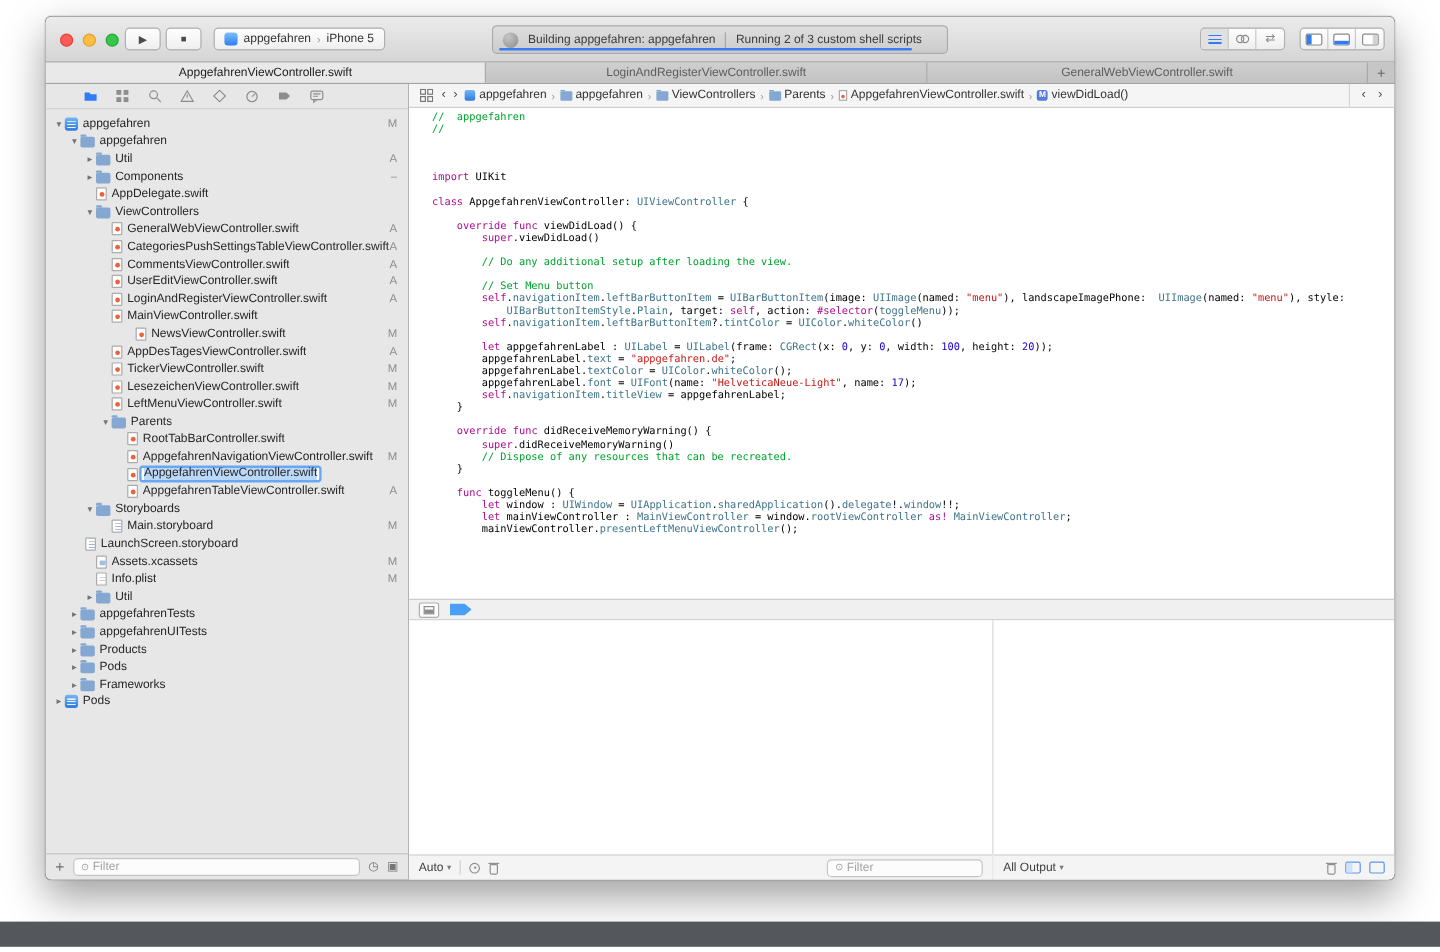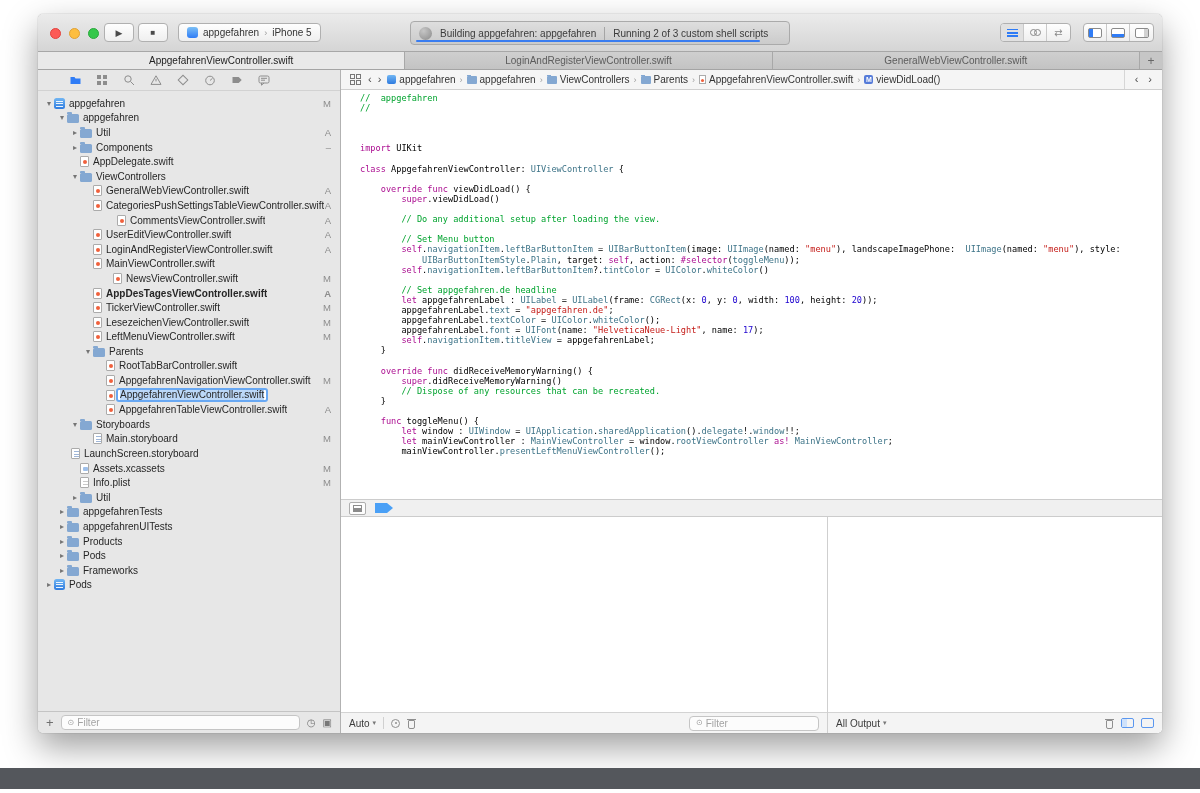--- a/index.html
+++ b/index.html
@@ -327,21 +327,21 @@
               <span class="fi i-doc swift"></span>
               <span class="lab">GeneralWebViewController.swift</span>
               <span class="st">A</span>
             </div>
             <div class="tree-row" style="padding-left: 45px;">
               <span class="disc"></span>
               <span class="fi i-doc swift"></span>
               <span class="lab">CategoriesPushSettingsTableViewController.swift</span>
               <span class="st">A</span>
             </div>
-            <div class="tree-row" style="padding-left: 69px; align-items: center;">
+            <div class="tree-row" style="padding-left: 45px; align-items: center;">
               <span class="disc"></span>
               <span class="fi i-doc swift"></span>
               <span class="lab">CommentsViewController.swift</span>
               <span class="st">A</span>
             </div>
             <div class="tree-row" style="padding-left: 45px;">
               <span class="disc"></span>
               <span class="fi i-doc swift"></span>
               <span class="lab">UserEditViewController.swift</span>
               <span class="st">A</span>
@@ -357,21 +357,21 @@
               <span class="fi i-doc swift"></span>
               <span class="lab">MainViewController.swift</span>
               <span class="st"></span>
             </div>
             <div class="tree-row" style="padding-left: 45px; margin-left: 20px;">
               <span class="disc"></span>
               <span class="fi i-doc swift"></span>
               <span class="lab">NewsViewController.swift</span>
               <span class="st">M</span>
             </div>
-            <div class="tree-row" style="padding-left: 45px; font-weight: bold;">
+            <div class="tree-row" style="padding-left: 45px;">
               <span class="disc"></span>
               <span class="fi i-doc swift"></span>
               <span class="lab">AppDesTagesViewController.swift</span>
               <span class="st">A</span>
             </div>
             <div class="tree-row" style="padding-left: 45px;">
               <span class="disc"></span>
               <span class="fi i-doc swift"></span>
               <span class="lab">TickerViewController.swift</span>
               <span class="st">M</span>
@@ -566,21 +566,20 @@
             <div class="cl"><span class="tk-p">    </span><span class="tk-k">override</span><span class="tk-p"> </span><span class="tk-k">func</span><span class="tk-p"> viewDidLoad() {</span></div>
             <div class="cl"><span class="tk-p">        </span><span class="tk-k">super</span><span class="tk-p">.viewDidLoad()</span></div>
             <div class="cl">&nbsp;</div>
             <div class="cl"><span class="tk-p">        </span><span class="tk-c">// Do any additional setup after loading the view.</span></div>
             <div class="cl">&nbsp;</div>
             <div class="cl"><span class="tk-p">        </span><span class="tk-c">// Set Menu button</span></div>
             <div class="cl"><span class="tk-p">        </span><span class="tk-k">self</span><span class="tk-p">.</span><span class="tk-t">navigationItem</span><span class="tk-p">.</span><span class="tk-t">leftBarButtonItem</span><span class="tk-p"> = </span><span class="tk-t">UIBarButtonItem</span><span class="tk-p">(image: </span><span class="tk-t">UIImage</span><span class="tk-p">(named: </span><span class="tk-s">"menu"</span><span class="tk-p">), landscapeImagePhone:  </span><span class="tk-t">UIImage</span><span class="tk-p">(named: </span><span class="tk-s">"menu"</span><span class="tk-p">), style:</span></div>
             <div class="cl"><span class="tk-p">            </span><span class="tk-t">UIBarButtonItemStyle</span><span class="tk-p">.</span><span class="tk-t">Plain</span><span class="tk-p">, target: </span><span class="tk-k">self</span><span class="tk-p">, action: </span><span class="tk-k">#selector</span><span class="tk-p">(</span><span class="tk-t">toggleMenu</span><span class="tk-p">));</span></div>
             <div class="cl"><span class="tk-p">        </span><span class="tk-k">self</span><span class="tk-p">.</span><span class="tk-t">navigationItem</span><span class="tk-p">.</span><span class="tk-t">leftBarButtonItem</span><span class="tk-p">?.</span><span class="tk-t">tintColor</span><span class="tk-p"> = </span><span class="tk-t">UIColor</span><span class="tk-p">.</span><span class="tk-t">whiteColor</span><span class="tk-p">()</span></div>
             <div class="cl">&nbsp;</div>
-            <div class="cl"><span class="tk-p">        </span><span class="tk-c">// Set appgefahren.de headline</span></div>
             <div class="cl"><span class="tk-p">        </span><span class="tk-k">let</span><span class="tk-p"> appgefahrenLabel : </span><span class="tk-t">UILabel</span><span class="tk-p"> = </span><span class="tk-t">UILabel</span><span class="tk-p">(frame: </span><span class="tk-t">CGRect</span><span class="tk-p">(x: </span><span class="tk-n">0</span><span class="tk-p">, y: </span><span class="tk-n">0</span><span class="tk-p">, width: </span><span class="tk-n">100</span><span class="tk-p">, height: </span><span class="tk-n">20</span><span class="tk-p">));</span></div>
             <div class="cl"><span class="tk-p">        appgefahrenLabel.</span><span class="tk-t">text</span><span class="tk-p"> = </span><span class="tk-s">"appgefahren.de"</span><span class="tk-p">;</span></div>
             <div class="cl"><span class="tk-p">        appgefahrenLabel.</span><span class="tk-t">textColor</span><span class="tk-p"> = </span><span class="tk-t">UIColor</span><span class="tk-p">.</span><span class="tk-t">whiteColor</span><span class="tk-p">();</span></div>
             <div class="cl"><span class="tk-p">        appgefahrenLabel.</span><span class="tk-t">font</span><span class="tk-p"> = </span><span class="tk-t">UIFont</span><span class="tk-p">(name: </span><span class="tk-s">"HelveticaNeue-Light"</span><span class="tk-p">, name: </span><span class="tk-n">17</span><span class="tk-p">);</span></div>
             <div class="cl"><span class="tk-p">        </span><span class="tk-k">self</span><span class="tk-p">.</span><span class="tk-t">navigationItem</span><span class="tk-p">.</span><span class="tk-t">titleView</span><span class="tk-p"> = appgefahrenLabel;</span></div>
             <div class="cl"><span class="tk-p">    }</span></div>
             <div class="cl">&nbsp;</div>
             <div class="cl"><span class="tk-p">    </span><span class="tk-k">override</span><span class="tk-p"> </span><span class="tk-k">func</span><span class="tk-p"> didReceiveMemoryWarning() {</span></div>
             <div class="cl"><span class="tk-p">        </span><span class="tk-k">super</span><span class="tk-p">.didReceiveMemoryWarning()</span></div>
             <div class="cl"><span class="tk-p">        </span><span class="tk-c">// Dispose of any resources that can be recreated.</span></div>

